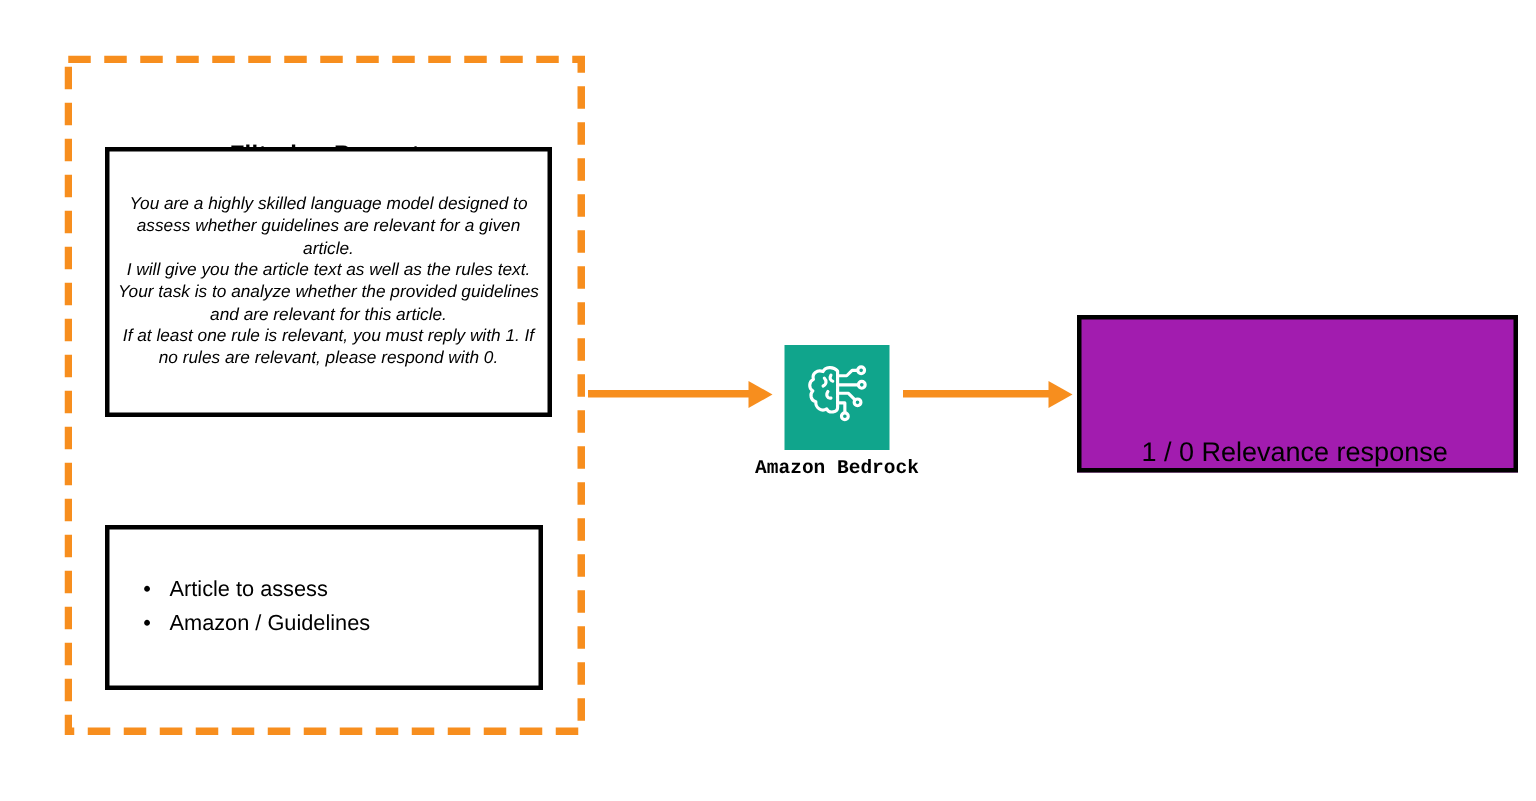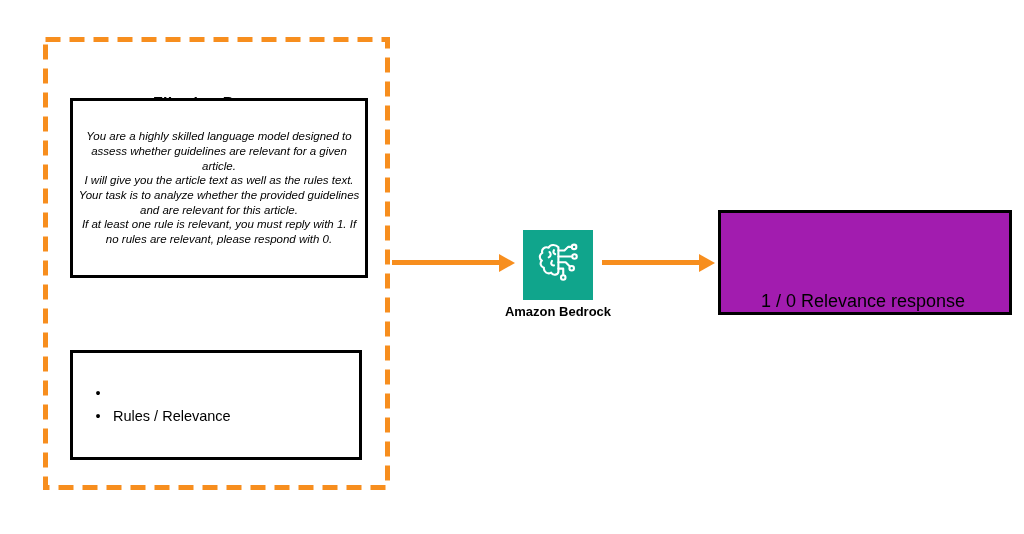--- a/index.html
+++ b/index.html
@@ -56,21 +56,21 @@
   .arrow-2{left:602px;top:251px;width:113px;}
   .arrow-2 .arrow-line{width:98px;}
   .arrow-2 .arrow-head{left:97px;}
   .bedrock{position:absolute;left:488px;top:230px;width:140px;}
   .bedrock-icon{
     position:absolute;left:35px;top:0;width:70px;height:70px;
     background:var(--bedrock-teal);display:flex;align-items:center;justify-content:center;
   }
   .bedrock-label{
     position:absolute;left:0;top:74px;width:140px;text-align:center;
-    font-size:13px;font-weight:bold;
+    font-size:13px;font-weight:bold;font-family:Liberation Mono, monospace;
   }
   .output-box{
     position:absolute;left:718px;top:210px;width:294px;height:105px;
     box-sizing:border-box;border:3px solid var(--border);background:#a21caf;
     display:flex;align-items:flex-end;padding-left:40px;
     font-size:18px;
   }
 </style>
 </head>
 <body>
@@ -89,24 +89,25 @@
 I will give you the article text as well as the rules text. Your task is to analyze whether the provided guidelines and are relevant for this article.
 If at least one rule is relevant, you must reply with 1. If no rules are relevant, please respond with 0.</div>
     </div>
 
     <div class="group-title title-context">Context</div>
 
     <div class="context-box">
       <ul class="context-list">
         <li>
           <span class="bullet">•</span>
+          <span>Article to assess</span>
         </li>
         <li>
           <span class="bullet">•</span>
-          <span>Rules / Relevance</span>
+          <span>Amazon / Guidelines</span>
         </li>
       </ul>
     </div>
   </div>
 
   <div class="arrow arrow-1">
     <div class="arrow-line"></div>
     <div class="arrow-head"></div>
   </div>
 

